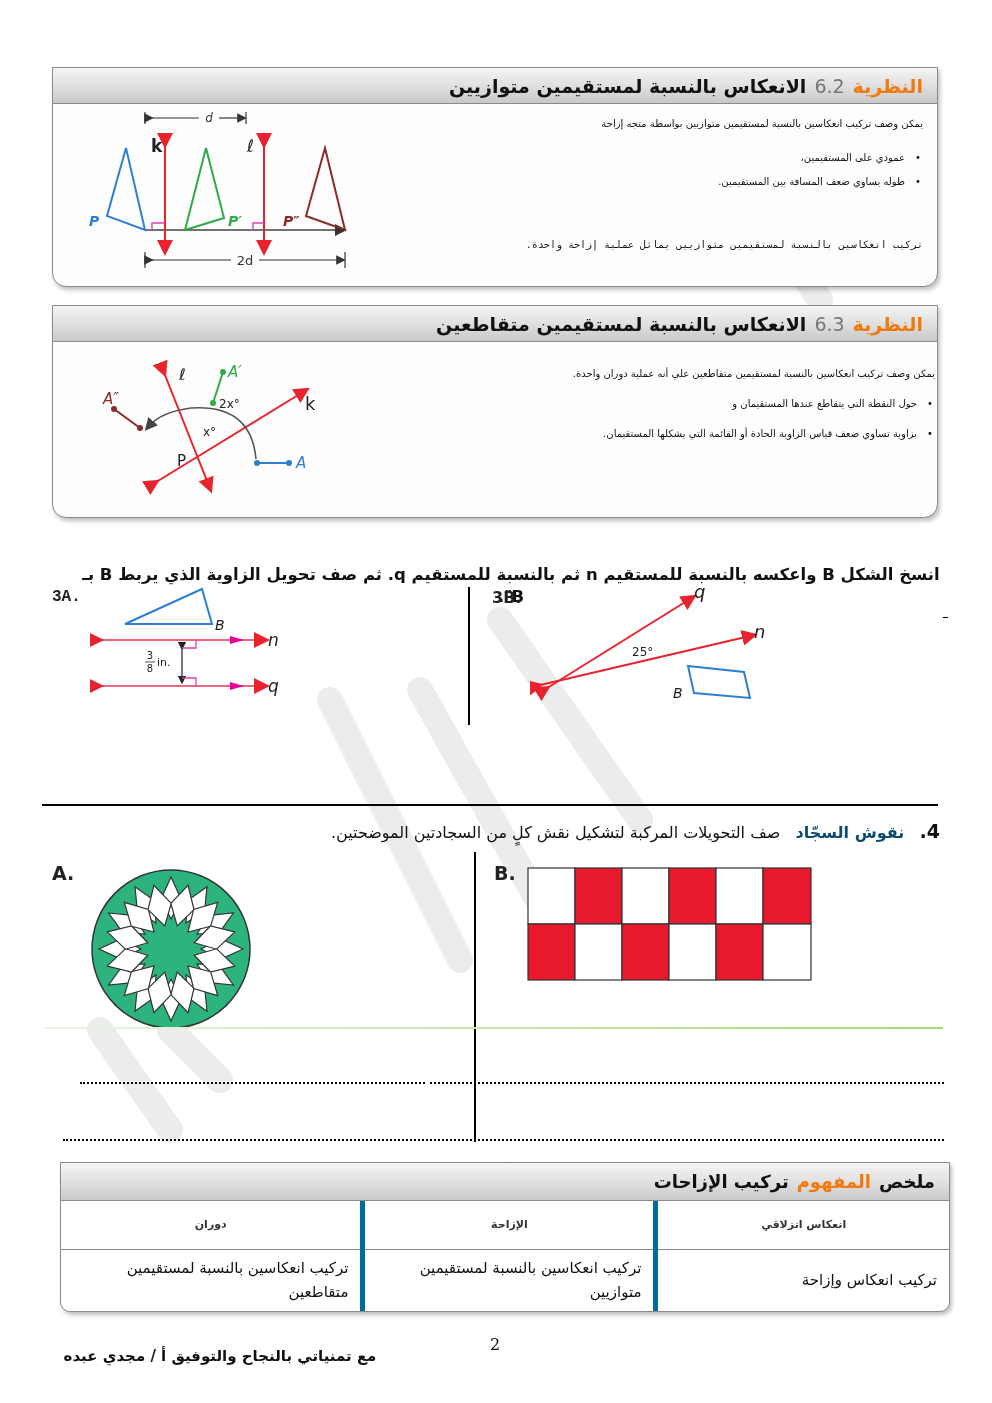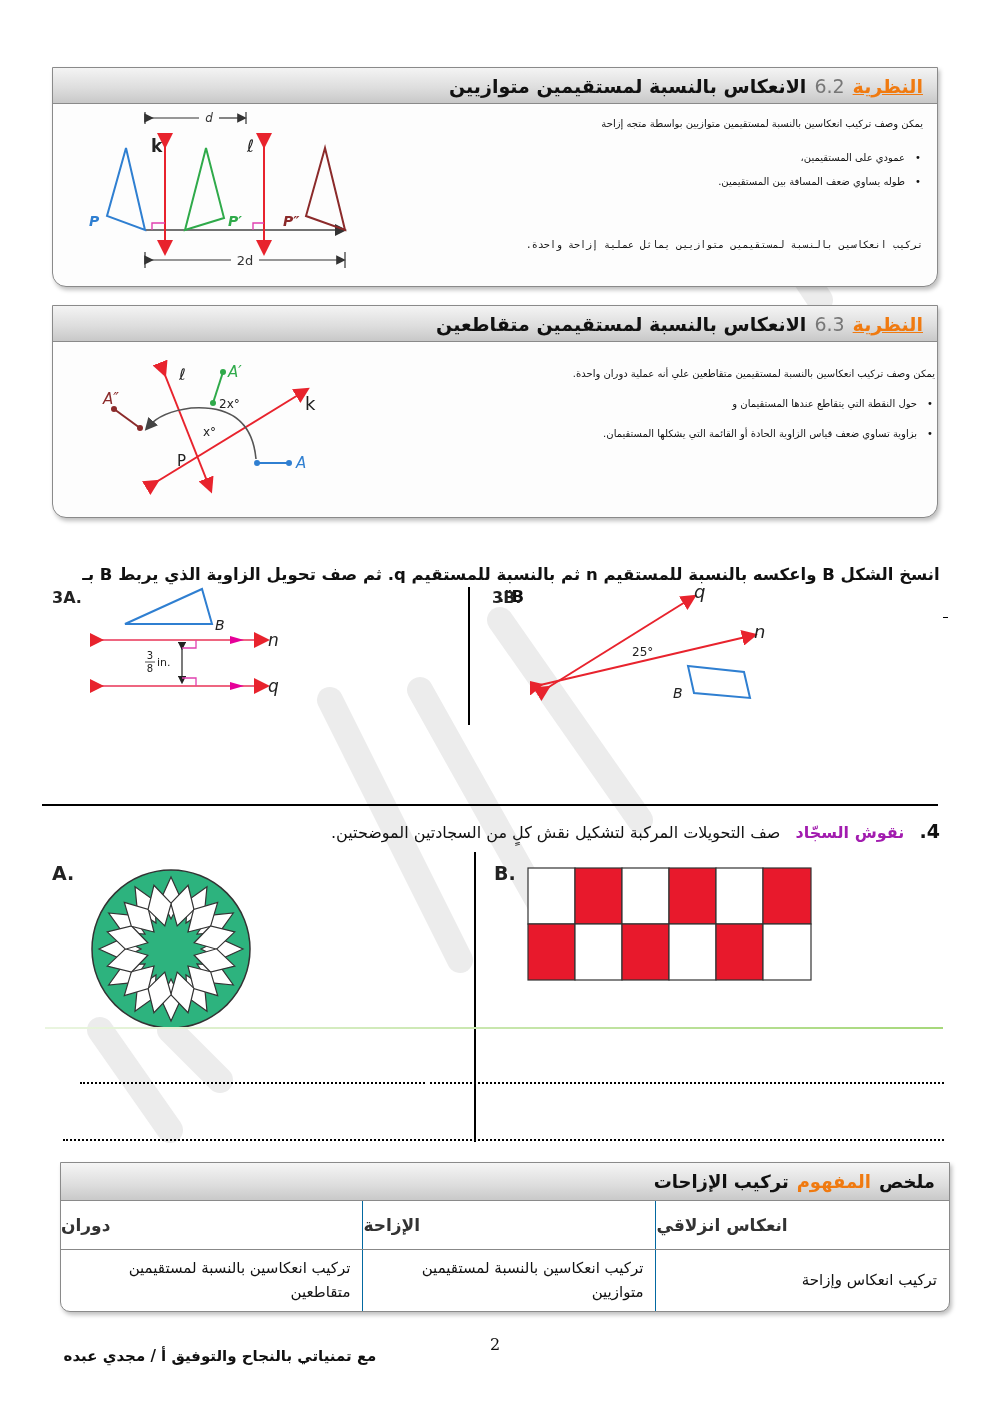--- a/index.html
+++ b/index.html
@@ -12,21 +12,21 @@
     position: absolute; left: 52px; width: 886px;
     border: 1.5px solid #8a8a8a; border-radius: 0 0 14px 14px;
     background: #fdfdfd; box-shadow: 2px 3px 4px rgba(0,0,0,0.25); z-index: 1;
   }
   .theorem-header {
     height: 36px; direction: rtl; display: flex; align-items: center; gap: 8px;
     padding: 0 14px; border-bottom: 1.5px solid #8a8a8a;
     background: linear-gradient(#f4f4f4, #dcdcdc 60%, #c8c8c8);
     font-size: 19px; font-weight: bold;
   }
-  .theorem-word { color: #f07a10; text-decoration: underline; }
+  .theorem-word { color: #f07a10; }
   .theorem-num { color: #777; font-weight: normal; direction: ltr; }
   .theorem-title { color: #111; }
 
   .rtl-text { direction: rtl; text-align: right; font-size: 10px; line-height: 24px; }
   .rtl-text ul { list-style: none; }
   .rtl-text li { position: relative; padding-right: 18px; }
   .rtl-text li::before { content: "•"; position: absolute; right: 2px; top: 0; }
 
   .fig { position: absolute; }
 
@@ -37,42 +37,42 @@
   .ex-label { position: absolute; font-size: 16px; font-weight: bold; color: #222; z-index: 1; }
 
   .vline { position: absolute; background: #000; width: 2px; z-index: 1; }
   .hline { position: absolute; background: #000; height: 1.5px; z-index: 1; }
 
   .q4-line {
     position: absolute; left: 150px; top: 820px; width: 790px; direction: rtl; text-align: right;
     font-size: 16px; z-index: 1;
   }
   .q4-num { font-weight: bold; font-size: 19px; }
-  .q4-title { color: #a21caf; font-weight: bold; text-align: center; }
+  .q4-title { color: #0c4a6e; font-weight: bold; text-align: center; }
 
   .dotted { position: absolute; border-top: 2px dotted #000; z-index: 1; }
   .green-rule { position: absolute; left: 45px; top: 1027px; width: 898px; height: 2px;
     background: linear-gradient(90deg, #eaf5e0, #a6d87a); z-index: 1; }
 
   .summary-box {
     position: absolute; left: 60px; top: 1162px; width: 890px;
     border: 1.5px solid #8a8a8a; border-radius: 0 0 10px 10px; background: #fff;
     box-shadow: 2px 3px 4px rgba(0,0,0,0.25); z-index: 1;
   }
   .summary-header {
     height: 38px; direction: rtl; display: flex; align-items: center; gap: 8px; padding: 0 14px;
     border-bottom: 1.5px solid #8a8a8a;
     background: linear-gradient(#f5f5f5, #dddddd 60%, #c9c9c9);
     font-size: 18px; font-weight: bold;
   }
   .summary-table { width: 100%; border-collapse: collapse; direction: rtl; }
-  .summary-table th, .summary-table td { border-left: 1px solid #0369a1; border-bottom: 1px solid #888; }
+  .summary-table th, .summary-table td { border-left: 5px solid #0369a1; border-bottom: 1px solid #888; }
   .summary-table th:last-child, .summary-table td:last-child { border-left: none; }
   .summary-table tr:last-child td { border-bottom: none; }
-  .summary-table th { height: 48px; font-size: 17px; font-weight: bold; text-align: left; color: #333; }
+  .summary-table th { height: 48px; font-size: 11px; font-weight: bold; text-align: center; color: #333; }
   .summary-table td { height: 62px; font-size: 15px; padding: 4px 12px; text-align: right; line-height: 24px; }
 
   .footer-page { position: absolute; left: 490px; top: 1335px; font-family: "DejaVu Serif", serif; font-size: 16px; z-index: 1; }
   .footer-text { position: absolute; left: 60px; top: 1347px; width: 320px; direction: rtl; text-align: center;
     font-size: 15px; font-weight: bold; z-index: 1; }
 </style>
 </head>
 <body>
 
 <svg class="watermark" viewBox="0 0 992 1403">
@@ -184,21 +184,21 @@
     <text x="205" y="112" font-size="15" font-style="italic" fill="#2f7fd1">A</text>
     <text x="137" y="21" font-size="15" font-style="italic" fill="#2faa4a">A′</text>
     <text x="12" y="48" font-size="15" font-style="italic" fill="#8b2a2a">A″</text>
     <text x="128" y="52" font-size="12" fill="#222">2x°</text>
     <text x="112" y="80" font-size="12" fill="#222">x°</text>
   </svg>
 </section>
 
 <p class="exercise-instr">انسخ الشكل B واعكسه بالنسبة للمستقيم n ثم بالنسبة للمستقيم q. ثم صف تحويل الزاوية الذي يربط B بـ B″.</p>
 
-<span class="ex-label" style="left:52px; top:588px;">3A.</span>
+<span class="ex-label" style="left:52px; top:588px;font-family:Liberation Mono, monospace;">3A.</span>
 <svg class="fig" style="left:90px; top:584px; z-index:1;" width="210" height="115" viewBox="0 0 210 115">
   <defs>
     <marker id="arP" markerWidth="8" markerHeight="8" refX="4" refY="4" orient="auto">
         <path d="M0,0 L8,4 L0,8 z" fill="#e8232d"></path>
       </marker>
     <marker id="arD" markerWidth="7" markerHeight="7" refX="3.5" refY="3.5" orient="auto">
         <path d="M0,0 L7,3.5 L0,7 z" fill="#222"></path>
       </marker>
   </defs>
   <polygon points="35,40 112,5 122,40" fill="none" stroke="#2f7fd1" stroke-width="2"></polygon>

